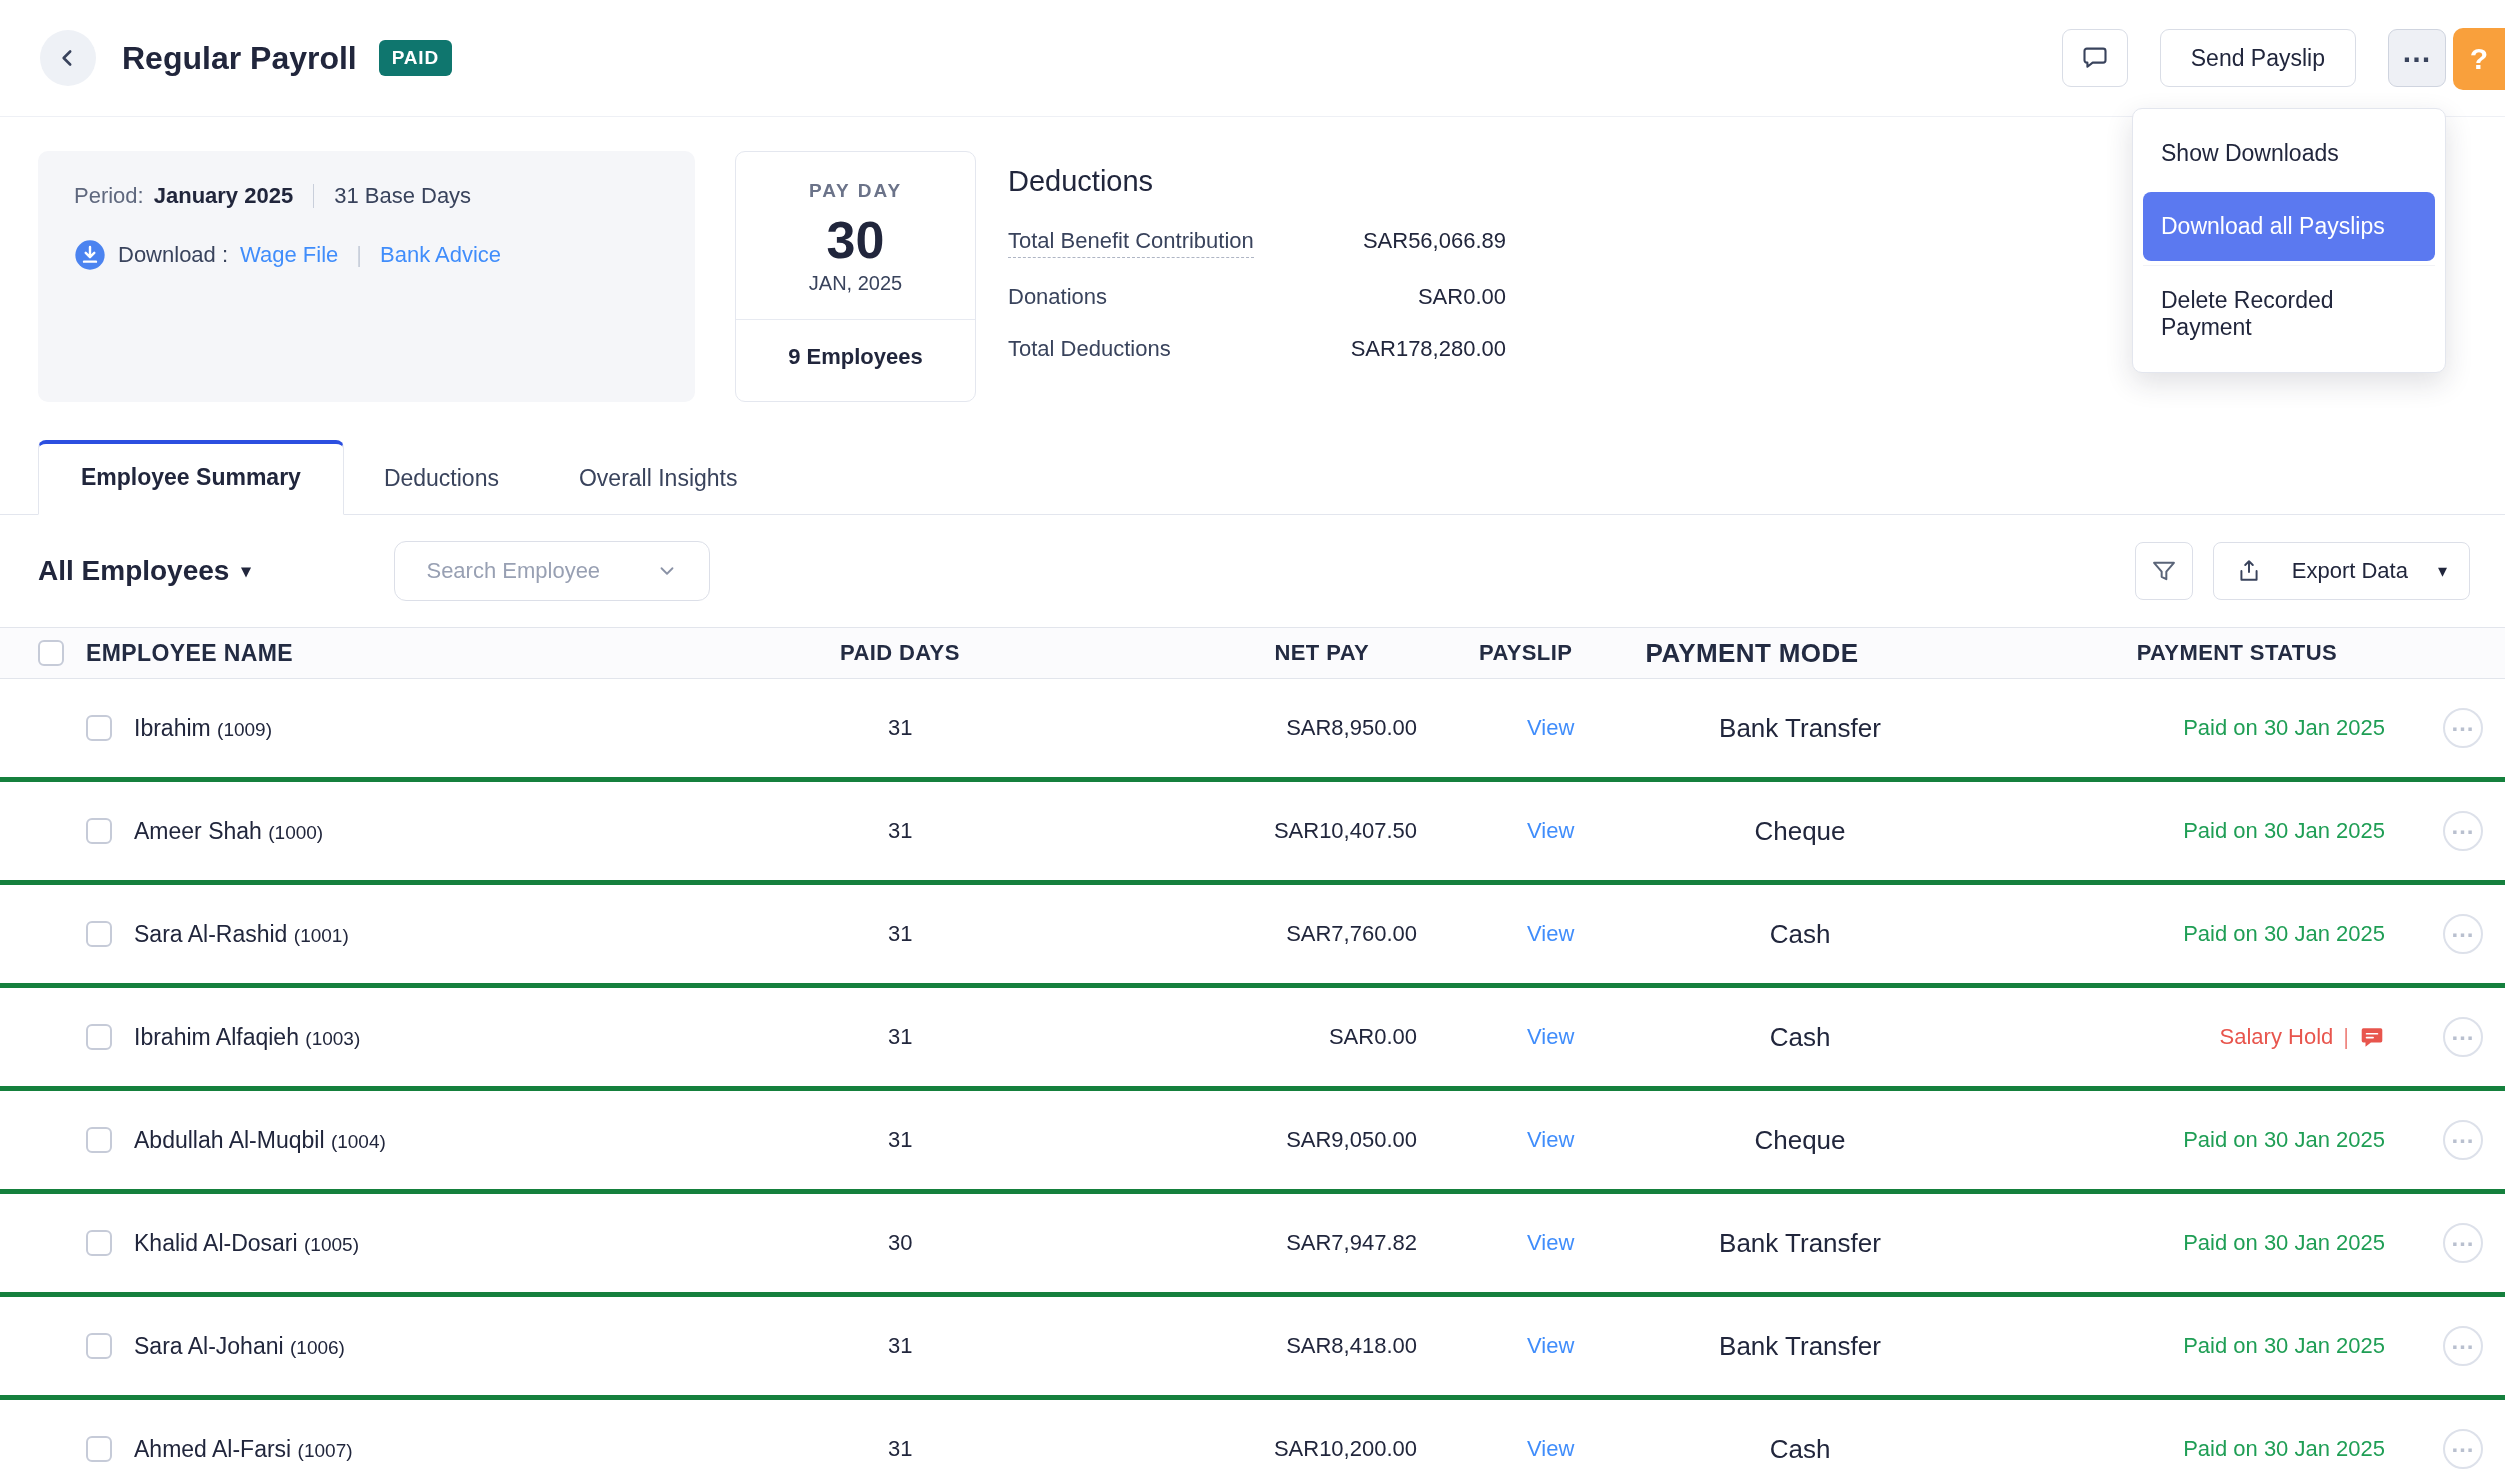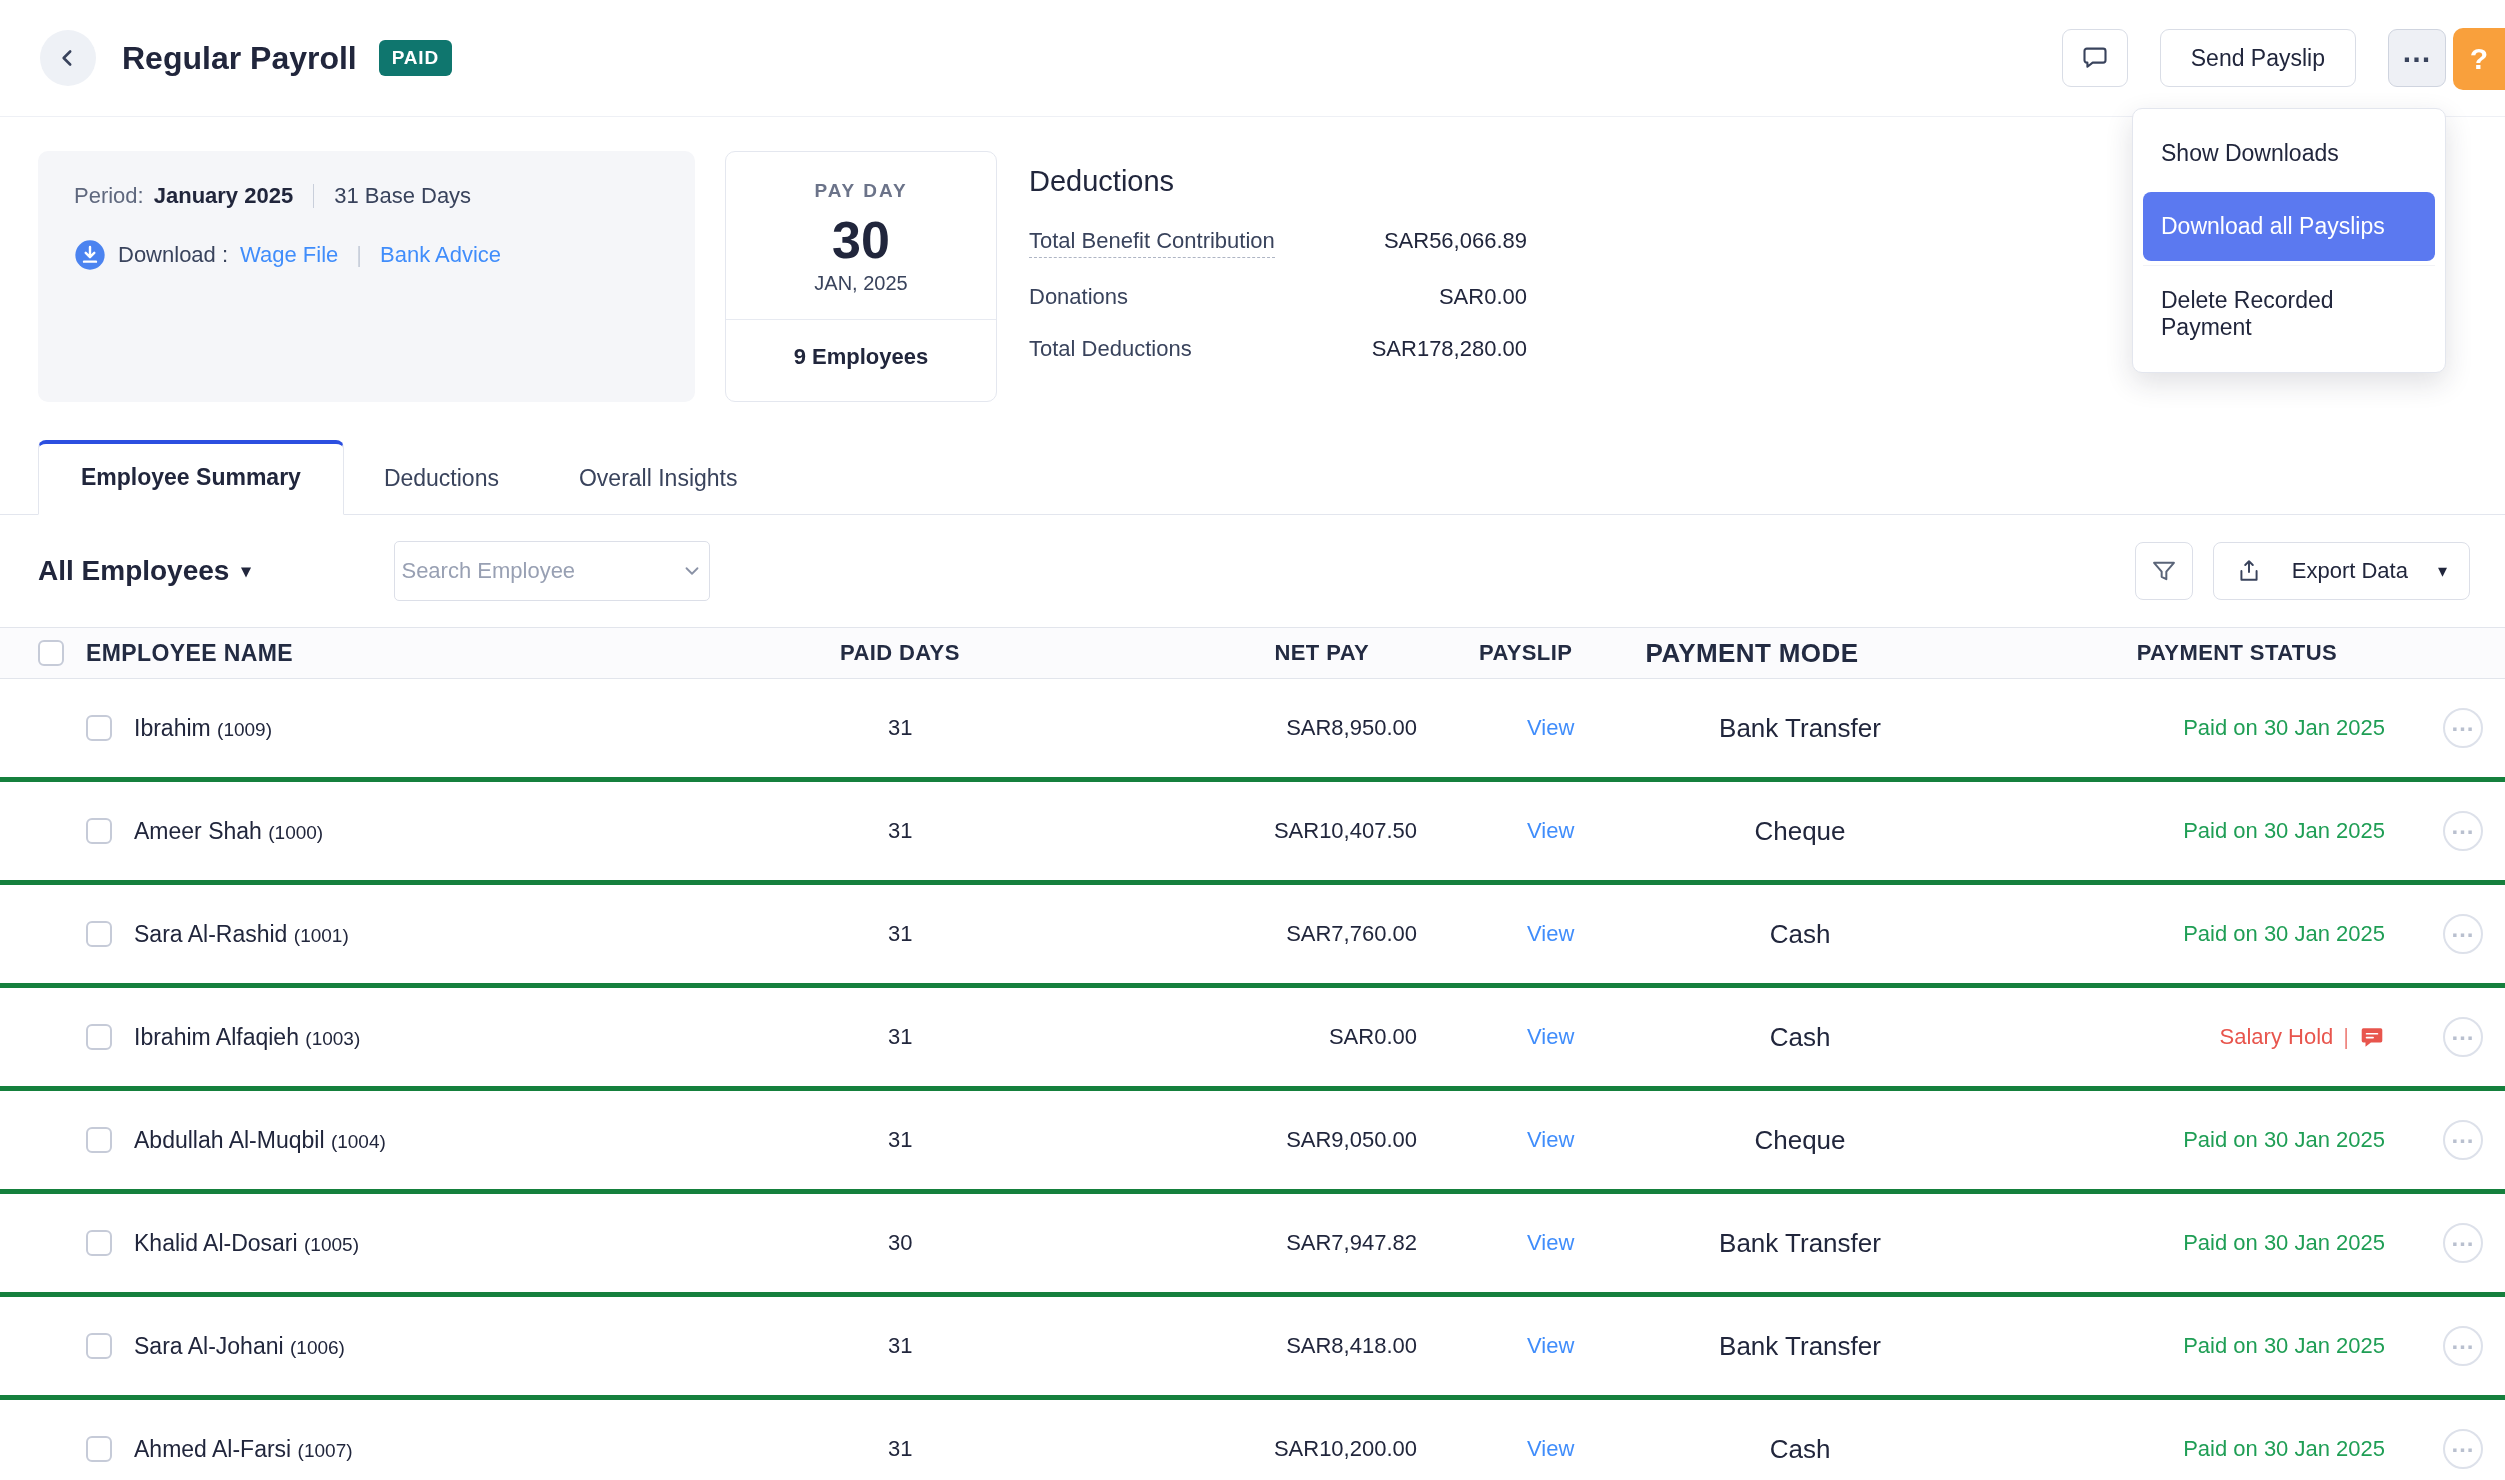--- a/index.html
+++ b/index.html
@@ -33,41 +33,41 @@
   .v-div { width:1px; height:24px; background:#c9cfdb; margin:0 20px; }
   .base-days { color:#39435c; }
   .amounts-row { display:flex; margin-top:32px; }
   .amount-col { min-width:320px; }
   .amount { font-size:33px; font-weight:700; }
   .amount-label { font-size:18px; color:#8a92a6; letter-spacing:0.8px; margin-top:10px; }
   .download-row { display:flex; align-items:center; margin-top:30px; font-size:22px; gap:12px; }
   .download-label { color:#39435c; }
   .link { color:#408dfb; cursor:pointer; text-decoration:none; }
   .dl-sep { color:#c9cfdb; margin:0 6px; }
-  .payday-card { width:272px; height:251px; margin-left:30px; border:1px solid #e4e7ef; border-radius:10px; text-align:center; padding-top:28px; flex:none; background:#fff; }
+  .payday-card { width:241px; height:251px; margin-left:40px; border:1px solid #e4e7ef; border-radius:10px; text-align:center; padding-top:28px; flex:none; background:#fff; }
   .payday-label { font-size:19px; font-weight:700; letter-spacing:2px; color:#6b7389; }
   .payday-day { font-size:52px; font-weight:700; margin:8px 0 2px; }
   .payday-date { font-size:20px; color:#39435c; margin-bottom:24px; }
   .payday-divider { border-top:1px solid #e7eaf1; }
   .payday-employees { font-size:22px; font-weight:700; padding:24px 0; }
   .deductions-block { margin-left:32px; width:498px; padding-top:14px; }
   .deductions-title { font-size:29px; font-weight:500; margin-bottom:30px; }
   .ded-row { display:flex; justify-content:space-between; font-size:22px; margin-bottom:26px; }
   .ded-label { color:#39435c; }
   .ded-label.dotted { border-bottom:1px dashed #aeb5c4; padding-bottom:3px; }
   .ded-value { color:#21263c; }
   
   .tabs { display:flex; align-items:flex-end; border-bottom:1px solid #e3e6ee; margin-top:40px; padding-left:38px; height:73px; }
   .tab { font-size:23px; color:#39435c; padding:22px 40px; cursor:pointer; }
   .tab.active { border:1px solid #e3e6ee; border-bottom:1px solid #fff; border-top:4px solid #2c4fe0; border-radius:8px 8px 0 0; font-weight:700; color:#21263c; margin-bottom:-1px; padding:20px 42px 23px; background:#fff; }
   
   .filter-row { display:flex; align-items:center; padding:26px 35px 26px 38px; }
   .all-employees { font-size:28px; font-weight:700; display:flex; align-items:center; gap:12px; cursor:pointer; }
   .caret-down { font-size:18px; color:#21263c; }
-  .search-select { margin-left:144px; width:316px; height:60px; border:1px solid #dcdfe8; border-radius:5px; display:flex; align-items:center; justify-content:space-between; padding:0 6px; cursor:pointer; background:#fff; }
+  .search-select { margin-left:144px; width:316px; height:60px; border:1px solid #dcdfe8; border-radius:12px; display:flex; align-items:center; justify-content:space-between; padding:0 31px; cursor:pointer; background:#fff; }
   .search-placeholder { color:#98a0b3; font-size:22px; }
   .filter-right { margin-left:auto; display:flex; align-items:center; gap:20px; }
   .sq-btn { width:58px; height:58px; border:1px solid #dcdfe8; border-radius:8px; background:#fff; display:flex; align-items:center; justify-content:center; cursor:pointer; }
   .export-btn { height:58px; border:1px solid #dcdfe8; border-radius:8px; background:#fff; padding:0 22px; display:flex; align-items:center; gap:30px; font-size:22px; cursor:pointer; }
   
   .thead, .trow { display:grid; grid-template-columns:80px 697px 279px 318px 249px 264px 458px 1fr; align-items:center; }
   .thead { height:52px; border-top:1px solid #e2e5ec; border-bottom:1px solid #e2e5ec; background:#fbfbfd; font-size:19px; font-weight:700; letter-spacing:0.4px; color:#232b42; }
   .trow { height:103px; border-bottom:5px solid #15803d;padding-left:48px; }
   .c-check { padding-left:38px; display:flex; align-items:center; }
   .checkbox { width:26px; height:26px; border:2px solid #c6cbd8; border-radius:6px; background:#fff; display:inline-block; cursor:pointer; }

